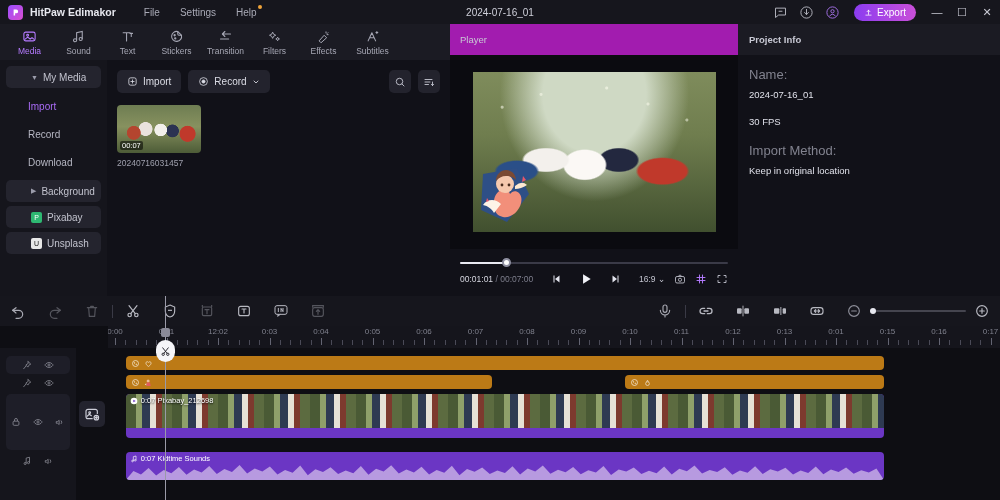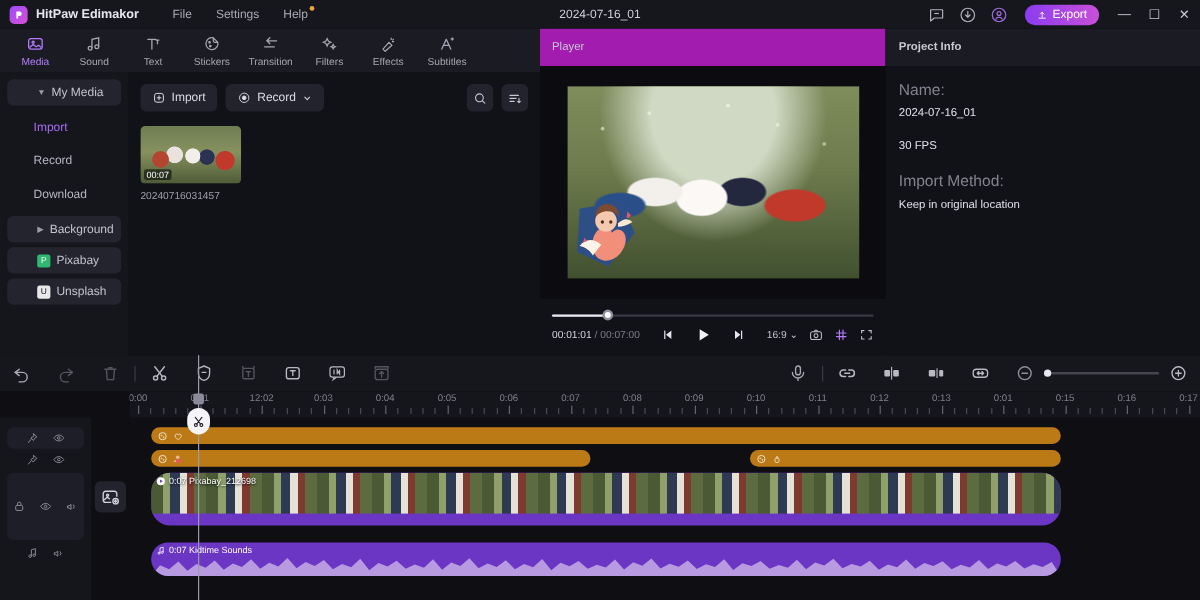--- a/index.html
+++ b/index.html
@@ -205,21 +205,21 @@
   .trk-ctl { position: absolute; left: 6px; width: 64px; border-radius: 5px;
              display: flex; align-items: center; justify-content: center; gap: 12px; }
   .trk-ctl.filled { background: #1e1e28; }
   .tc-ico { width: 10px; height: 10px; opacity: .6; cursor: pointer; }
   .addmedia {
     position: absolute; left: 79px; top: 53px; width: 26px; height: 26px;
     background: #23232e; border-radius: 5px;
     display: flex; align-items: center; justify-content: center; cursor: pointer;
   }
   .lane { position: absolute; left: 108px; right: 0; }
-  .clip { position: absolute; border-radius: 16px; overflow: hidden; cursor: pointer; }
+  .clip { position: absolute; border-radius: 4px; overflow: hidden; cursor: pointer; }
   .clip-sticker { background: #bc7a16; height: 14px; display: flex;
                   align-items: center; gap: 4px; padding-left: 5px; }
   .cs-ico { width: 9px; height: 9px; opacity: .85; }
   .clip-video { height: 44px; background: #6b36c4; }
   .cv-film {
     height: 34px;
     background:
       repeating-linear-gradient(90deg,
         #4a5a35 0 10px, #8fa06a 10px 16px, #2e3a52 16px 24px,
         #e6e1d6 24px 30px, #7d3a2e 30px 36px, #5c6b40 36px 46px);

